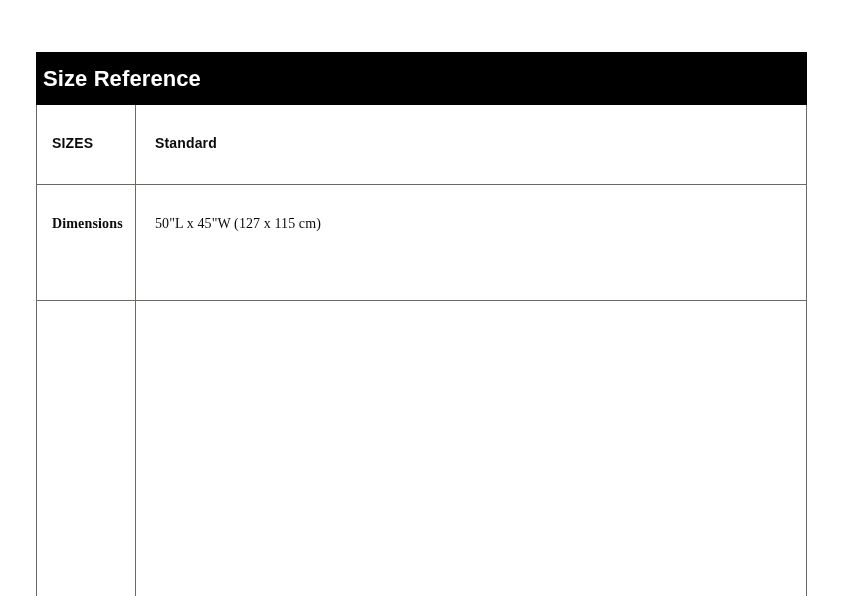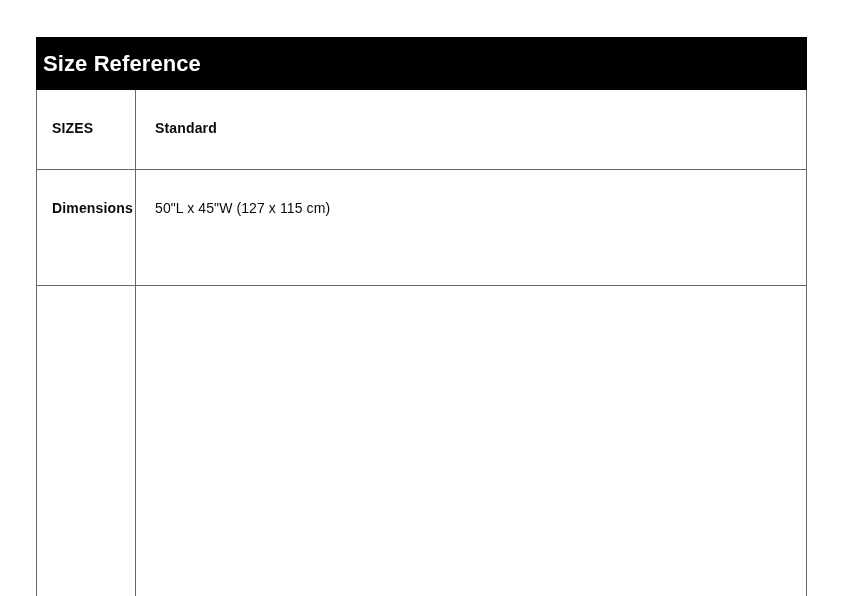--- a/index.html
+++ b/index.html
@@ -14,20 +14,21 @@
     font-family: "Liberation Sans", sans-serif;
     -webkit-font-smoothing: antialiased;
     overflow: hidden;
   }
 
   .page {
     position: relative;
     width: 843px;
     height: 424px;
     background: #ffffff;
+    margin-top: 15px;
   }
 
   
   .size-card {
     position: absolute;
     left: 36px;
     top: 37px;
     width: 771px;
   }
 
@@ -80,21 +81,21 @@
     font-weight: 700;
     letter-spacing: 0.15px;
   }
   .t-reg {
     font-weight: 400;
     letter-spacing: 0.1px;
   }
 
   
   .row-head  td { height: 63px; }
-  .row-dims  td { height: 99px; }
+  .row-dims  td { height: 99px; font-family: Liberation Serif, serif; }
   .row-blank td { height: 306px; }
 
   .row-blank .cell-inner { padding: 0; }
 </style>
 </head>
 <body>
 
 <div class="page">
 
   <div class="size-card">

